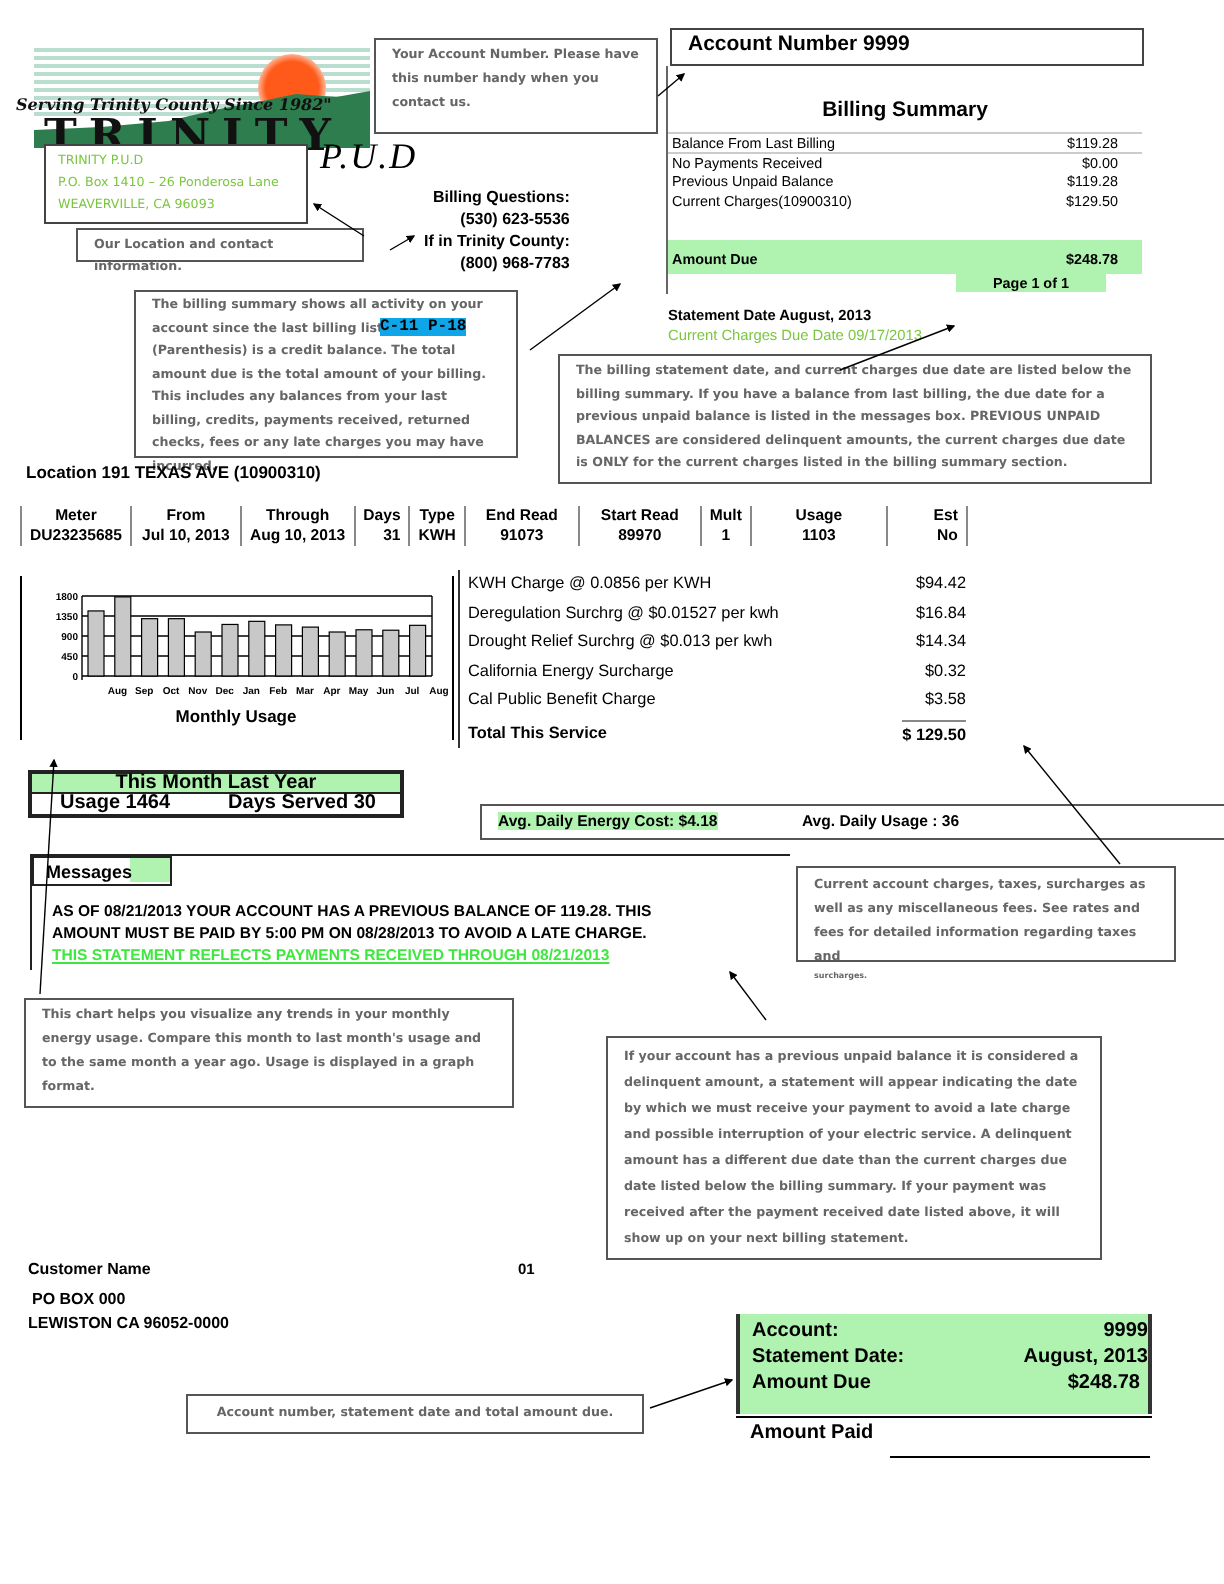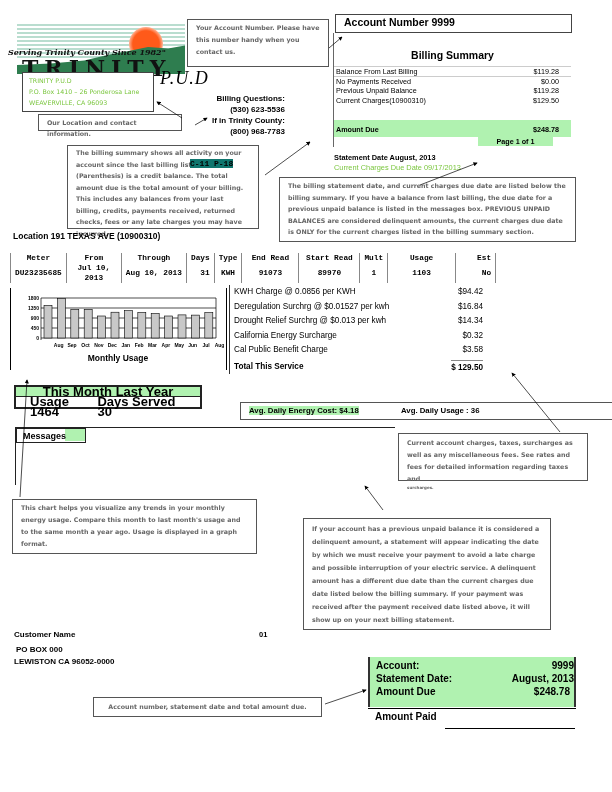--- a/index.html
+++ b/index.html
@@ -26,26 +26,26 @@
      font-size: 18px; letter-spacing: 1px; }
   .addr { position: absolute; left: 22px; top: 72px; width: 132px; height: 40px; border: 1.5px solid #444; background: #fff;
      color: #7bc63f; font-size: 6.3px; font-family: "DejaVu Sans", sans-serif; padding: 2px 6px; line-height: 11px; }
   .acct-num-box { position: absolute; left: 335px; top: 14px; width: 237px; height: 19px; border: 1.5px solid #444;
      font-size: 10.5px; font-weight: bold; padding: 1px 8px; }
   .summary { position: absolute; left: 333px; top: 33px; width: 238px; border-left: 1.5px solid #666; }
   .summary h2 { font-size: 10.5px; text-align: center; padding: 16px 0 5px; font-weight: bold; }
   .srow { display: flex; justify-content: space-between; font-size: 7.2px; padding: 0 12px 0 2px; height: 10px; line-height: 10px; }
   .due-row { display: flex; justify-content: space-between; font-size: 7.2px; font-weight: bold; padding: 5px 12px 0 2px; height: 17px; }
   .page-row { font-size: 7.2px; font-weight: bold; text-align: right; padding-right: 18px; height: 10px; line-height: 9px; }
-  table.meter { position: absolute; left: 10px; top: 253px; border-collapse: collapse; font-size: 7.8px; font-weight: bold; font-family: Liberation Mono, monospace; }
+  table.meter { position: absolute; left: 10px; top: 253px; border-collapse: collapse; font-size: 7.8px; font-weight: bold; }
   table.meter td { border-left: 1.5px solid #888; text-align: center; padding: 0 4px; line-height: 10px; }
   .chart-box { position: absolute; left: 10px; top: 288px; width: 217px; height: 82px; border-left: 1.5px solid #000; border-right: 1.5px solid #000; }
   .detail { position: absolute; left: 229px; top: 285px; width: 260px; border-left: 1.5px solid #333; padding-left: 4px; }
   .drow { display: flex; justify-content: space-between; font-size: 8.2px; height: 14.5px; line-height: 14.5px; padding-right: 6px; }
-  .lastyear { position: absolute; left: 14px; top: 385px; width: 188px; height: 24px; border: 2.5px solid #222; font-size: 13px; font-weight: bold; }
+  .lastyear { position: absolute; left: 14px; top: 385px; width: 188px; height: 24px; border: 2.5px solid #222; font-size: 10px; font-weight: bold; }
   .avgbox { position: absolute; left: 240px; top: 402px; width: 380px; height: 18px; border: 1.5px solid #555; font-size: 7.8px; font-weight: bold; padding: 3px 0 0 8px; }
   .messages { position: absolute; left: 15px; top: 427px; width: 380px; height: 58px; border-top: 1.5px solid #222; border-left: 1.5px solid #222; }
   .msgtitle { position: absolute; left: 0; top: 0; width: 70px; height: 15px; border: 1.5px solid #222; font-size: 9px; font-weight: bold; padding: 2px 0 0 6px; background: #fff; }
   .msgtitle .hl { position: absolute; right: 0; top: 0; width: 20px; height: 12px; background: #b0f2b0; }
   .msgtext { position: absolute; left: 10px; top: 22px; font-size: 7.8px; font-weight: bold; line-height: 11px; width: 370px; }
   .payslip { position: absolute; left: 368px; top: 657px; width: 208px; height: 50px; border-left: 2px solid #333; border-right: 2px solid #333; background: #b0f2b0;
      font-size: 10px; font-weight: bold; padding: 2px 0 0 6px; }
   .prow { display: flex; justify-content: space-between; height: 13px; line-height: 13px; }
   svg.lines { position: absolute; left: 0; top: 0; pointer-events: none; }
 </style>
@@ -103,21 +103,21 @@
       <span>$248.78</span>
     </div>
   <div class="page-row"><span class="green" style="display:inline-block;width:75px;padding-right:0;text-align:center;">Page 1 of 1</span></div>
 </div>
 <div class="abs bold" style="left:334px;top:153px;font-size:7.4px;">Statement Date August, 2013</div>
 <div class="abs" style="left:334px;top:163px;font-size:7.4px;color:#7bc63f;">Current Charges Due Date 09/17/2013</div>
 
 <div class="callout" style="left:67px;top:145px;width:192px;height:84px;line-height:11.5px;padding-top:1px;">
   <span>The billing summary shows all activity on your account since the last billing listed in (Parenthesis) is a credit balance.  The total amount due is the total amount of your billing. This includes any balances from your last billing, credits, payments received, returned checks, fees or any late charges you may have incurred.</span>
 </div>
-<div class="abs" style="left:190px;top:159px;font-family:'Liberation Mono',monospace;font-weight:bold;font-size:8px;background:#0f766e;">C-11 P-18</div>
+<div class="abs" style="left:190px;top:159px;font-family:'Liberation Mono',monospace;font-weight:bold;font-size:8px;background:#0ea5e9;">C-11 P-18</div>
 <div class="callout" style="left:279px;top:177px;width:297px;height:65px;line-height:11.5px;">The billing statement date, and current charges due date are listed below the billing summary. If you have a balance from last billing, the due date for a previous unpaid balance is listed in the messages box. PREVIOUS UNPAID BALANCES are considered delinquent amounts, the current charges due date is ONLY for the current charges listed in the billing summary section.</div>
 
 <div class="abs bold" style="left:13px;top:231px;font-size:8.5px;">Location 191 TEXAS AVE (10900310)</div>
 
 <table class="meter">
   <tbody>
       <tr>
     <td>Meter</td>
         <td style="width:55px">From</td>
         <td>Through</td>
@@ -232,20 +232,25 @@
     </div>
 </div>
 
 <div class="avgbox">
   <span class="green">Avg. Daily  Energy Cost: $4.18</span>
   <span style="margin-left:40px;">Avg. Daily Usage  : 36</span>
 </div>
 
 <div class="messages">
   <div class="msgtitle"><span class="hl"></span><span style="position:relative">Messages</span></div>
+  <div class="msgtext">
+    <div>AS OF 08/21/2013 YOUR ACCOUNT HAS A PREVIOUS BALANCE OF 119.28. THIS</div>
+    <div>AMOUNT MUST BE PAID BY 5:00 PM ON 08/28/2013 TO AVOID A LATE CHARGE.</div>
+    <div style="color:#3ee83e;text-decoration:underline;">THIS STATEMENT REFLECTS PAYMENTS RECEIVED THROUGH 08/21/2013</div>
+  </div>
 </div>
 
 <div class="callout" style="left:398px;top:433px;width:190px;height:48px;padding-top:3px;">
   <span>Current account charges, taxes, surcharges as well as any miscellaneous fees. See rates and fees for detailed information regarding taxes and</span><div style="font-size:4px;line-height:6px;">surcharges.</div>
 </div>
 <div class="callout" style="left:12px;top:499px;width:245px;height:55px;line-height:12px;">This chart helps you visualize any trends in your monthly energy usage. Compare this month to last month's usage and to the same month a year ago. Usage is displayed in a graph format.</div>
 <div class="callout" style="left:303px;top:518px;width:248px;height:112px;line-height:13px;padding-top:3px;">If your account has a previous unpaid balance it is considered a  delinquent amount, a statement will appear indicating the date by which we must receive your payment to avoid a late charge and possible interruption of your electric service. A delinquent amount has a different due date than the current charges due date listed below the billing summary. If your payment was received after the payment received date listed above, it will show up on your next billing statement.</div>
 
 <div class="abs bold" style="left:14px;top:630px;font-size:8px;">Customer Name</div>
 <div class="abs bold" style="left:259px;top:630px;font-size:7.5px;">01</div>

